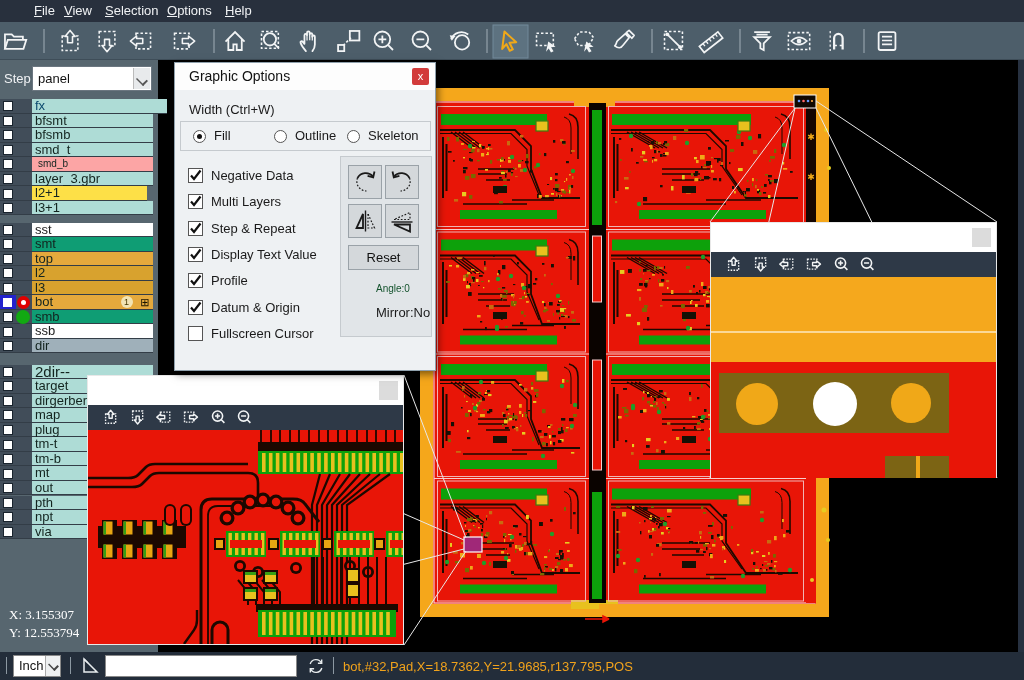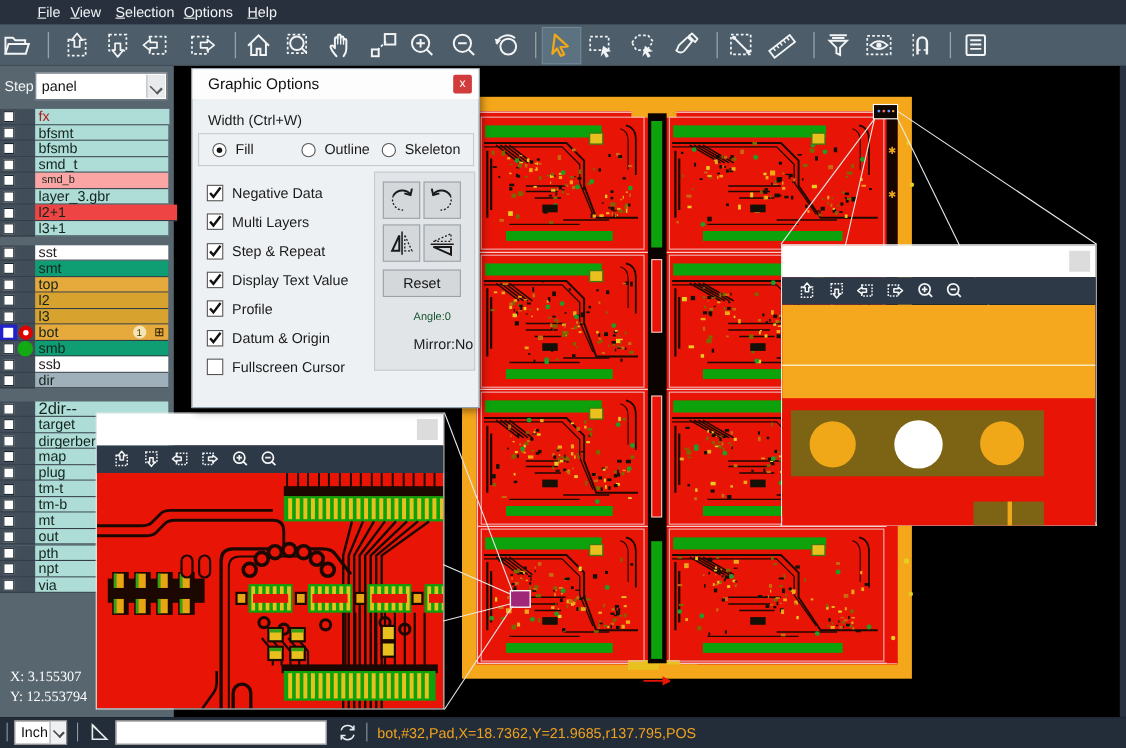--- a/index.html
+++ b/index.html
@@ -1223,21 +1223,21 @@
 <line x1="466" y1="551" x2="404" y2="645" stroke="#e8e8e8" stroke-width="1"></line>
   </svg>
   <div id="canvR"></div>
 </div>
 <div id="sidebar">
   <span id="steplabel">Step</span>
     <div id="stepsel">panel<div id="stepchev"></div></div>
   <div style="position:absolute;left:0;top:39.0px;width:16px;height:14.55px;background:#414d59;border-bottom:1px solid #333d47"></div>
 <div style="position:absolute;left:3px;top:41.2px;width:10px;height:10px;background:#fff;border:1.8px solid #1a242e;box-sizing:border-box"></div>
 <div style="position:absolute;left:16px;top:39.0px;width:16px;height:14.55px;background:#414d59;border-bottom:1px solid #333d47"></div>
-<div style="position:absolute;left:32px;top:39.0px;width:122px;height:14.55px;background:#aedcd6;border-bottom:1px solid #333d47;font-size:13px;line-height:14.55px;color:#b91c1c;padding-left:3px;box-sizing:border-box">fx</div>
+<div style="position:absolute;left:32px;top:39.0px;width:135px;height:14.55px;background:#aedcd6;border-bottom:1px solid #333d47;font-size:13px;line-height:14.55px;color:#0c4a6e;padding-left:3px;box-sizing:border-box">fx</div>
 <div style="position:absolute;left:0;top:53.5px;width:16px;height:14.55px;background:#414d59;border-bottom:1px solid #333d47"></div>
 <div style="position:absolute;left:3px;top:55.8px;width:10px;height:10px;background:#fff;border:1.8px solid #1a242e;box-sizing:border-box"></div>
 <div style="position:absolute;left:16px;top:53.5px;width:16px;height:14.55px;background:#414d59;border-bottom:1px solid #333d47"></div>
 <div style="position:absolute;left:32px;top:53.5px;width:120.5px;height:14.55px;background:#aedcd6;border-bottom:1px solid #333d47;font-size:13px;line-height:14.55px;color:#13241f;padding-left:3px;box-sizing:border-box">bfsmt</div>
 <div style="position:absolute;left:0;top:68.1px;width:16px;height:14.55px;background:#414d59;border-bottom:1px solid #333d47"></div>
 <div style="position:absolute;left:3px;top:70.3px;width:10px;height:10px;background:#fff;border:1.8px solid #1a242e;box-sizing:border-box"></div>
 <div style="position:absolute;left:16px;top:68.1px;width:16px;height:14.55px;background:#414d59;border-bottom:1px solid #333d47"></div>
 <div style="position:absolute;left:32px;top:68.1px;width:120.5px;height:14.55px;background:#aedcd6;border-bottom:1px solid #333d47;font-size:13px;line-height:14.55px;color:#13241f;padding-left:3px;box-sizing:border-box">bfsmb</div>
 <div style="position:absolute;left:0;top:82.6px;width:16px;height:14.55px;background:#414d59;border-bottom:1px solid #333d47"></div>
 <div style="position:absolute;left:3px;top:84.8px;width:10px;height:10px;background:#fff;border:1.8px solid #1a242e;box-sizing:border-box"></div>
@@ -1247,21 +1247,21 @@
 <div style="position:absolute;left:3px;top:99.4px;width:10px;height:10px;background:#fff;border:1.8px solid #1a242e;box-sizing:border-box"></div>
 <div style="position:absolute;left:16px;top:97.2px;width:16px;height:14.55px;background:#414d59;border-bottom:1px solid #333d47"></div>
 <div style="position:absolute;left:32px;top:97.2px;width:120.5px;height:14.55px;background:#fca5a5;border-bottom:1px solid #333d47;font-size:10px;line-height:14.55px;color:#13241f;padding-left:6px;box-sizing:border-box">smd_b</div>
 <div style="position:absolute;left:0;top:111.7px;width:16px;height:14.55px;background:#414d59;border-bottom:1px solid #333d47"></div>
 <div style="position:absolute;left:3px;top:113.9px;width:10px;height:10px;background:#fff;border:1.8px solid #1a242e;box-sizing:border-box"></div>
 <div style="position:absolute;left:16px;top:111.7px;width:16px;height:14.55px;background:#414d59;border-bottom:1px solid #333d47"></div>
 <div style="position:absolute;left:32px;top:111.7px;width:120.5px;height:14.55px;background:#aedcd6;border-bottom:1px solid #333d47;font-size:13px;line-height:14.55px;color:#13241f;padding-left:3px;box-sizing:border-box">layer_3.gbr</div>
 <div style="position:absolute;left:0;top:126.3px;width:16px;height:14.55px;background:#414d59;border-bottom:1px solid #333d47"></div>
 <div style="position:absolute;left:3px;top:128.5px;width:10px;height:10px;background:#fff;border:1.8px solid #1a242e;box-sizing:border-box"></div>
 <div style="position:absolute;left:16px;top:126.3px;width:16px;height:14.55px;background:#414d59;border-bottom:1px solid #333d47"></div>
-<div style="position:absolute;left:32px;top:126.3px;width:129px;height:14.55px;background:#ef4444;border-bottom:1px solid #333d47;font-size:13px;line-height:14.55px;color:#13241f;padding-left:3px;box-sizing:border-box">l2+1</div>
+<div style="position:absolute;left:32px;top:126.3px;width:115px;height:14.55px;background:#fde047;border-bottom:1px solid #333d47;font-size:13px;line-height:14.55px;color:#13241f;padding-left:3px;box-sizing:border-box">l2+1</div>
 <div style="position:absolute;left:0;top:140.8px;width:16px;height:14.55px;background:#414d59;border-bottom:1px solid #333d47"></div>
 <div style="position:absolute;left:3px;top:143.0px;width:10px;height:10px;background:#fff;border:1.8px solid #1a242e;box-sizing:border-box"></div>
 <div style="position:absolute;left:16px;top:140.8px;width:16px;height:14.55px;background:#414d59;border-bottom:1px solid #333d47"></div>
 <div style="position:absolute;left:32px;top:140.8px;width:120.5px;height:14.55px;background:#aedcd6;border-bottom:1px solid #333d47;font-size:13px;line-height:14.55px;color:#13241f;padding-left:3px;box-sizing:border-box">l3+1</div>
 <div style="position:absolute;left:0;top:162.5px;width:16px;height:14.55px;background:#414d59;border-bottom:1px solid #333d47"></div>
 <div style="position:absolute;left:3px;top:164.7px;width:10px;height:10px;background:#fff;border:1.8px solid #1a242e;box-sizing:border-box"></div>
 <div style="position:absolute;left:16px;top:162.5px;width:16px;height:14.55px;background:#414d59;border-bottom:1px solid #333d47"></div>
 <div style="position:absolute;left:32px;top:162.5px;width:120.5px;height:14.55px;background:#ffffff;border-bottom:1px solid #333d47;font-size:13px;line-height:14.55px;color:#222;padding-left:3px;box-sizing:border-box">sst</div>
 <div style="position:absolute;left:0;top:177.1px;width:16px;height:14.55px;background:#414d59;border-bottom:1px solid #333d47"></div>
 <div style="position:absolute;left:3px;top:179.2px;width:10px;height:10px;background:#fff;border:1.8px solid #1a242e;box-sizing:border-box"></div>

